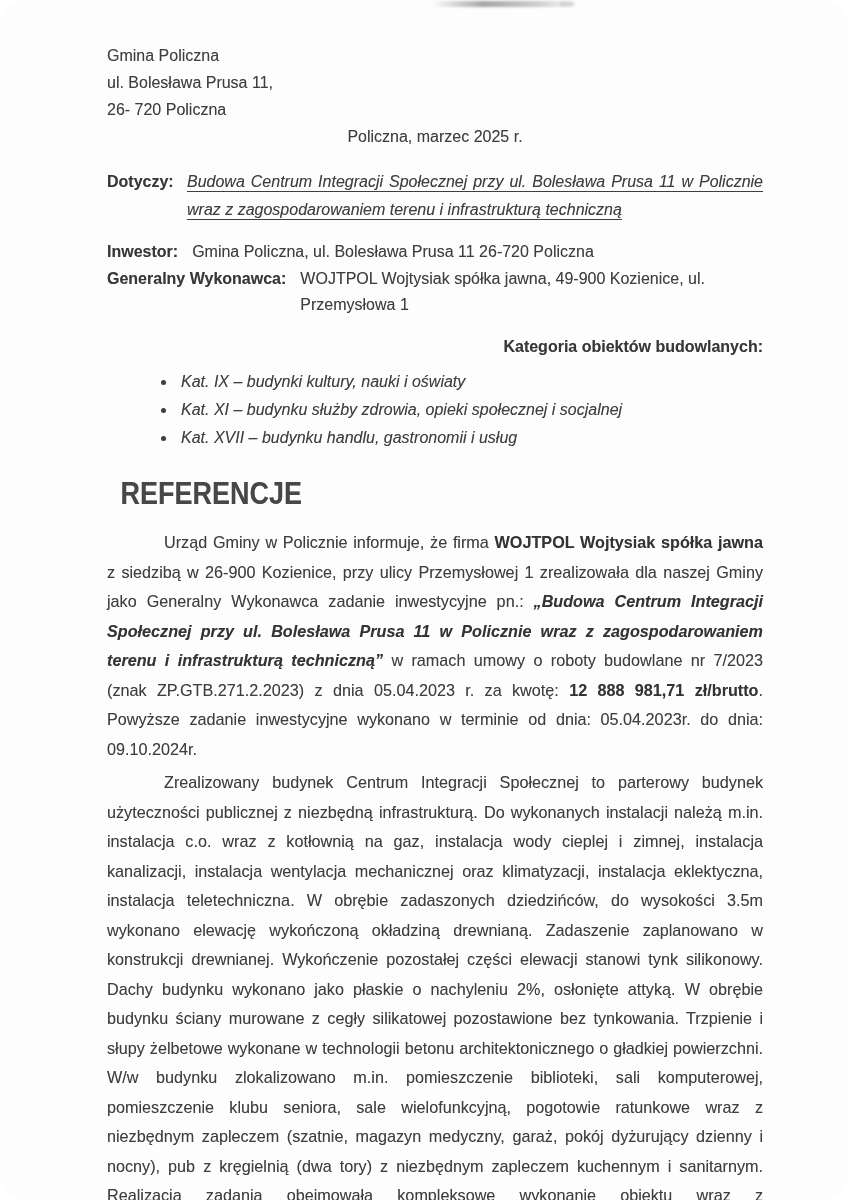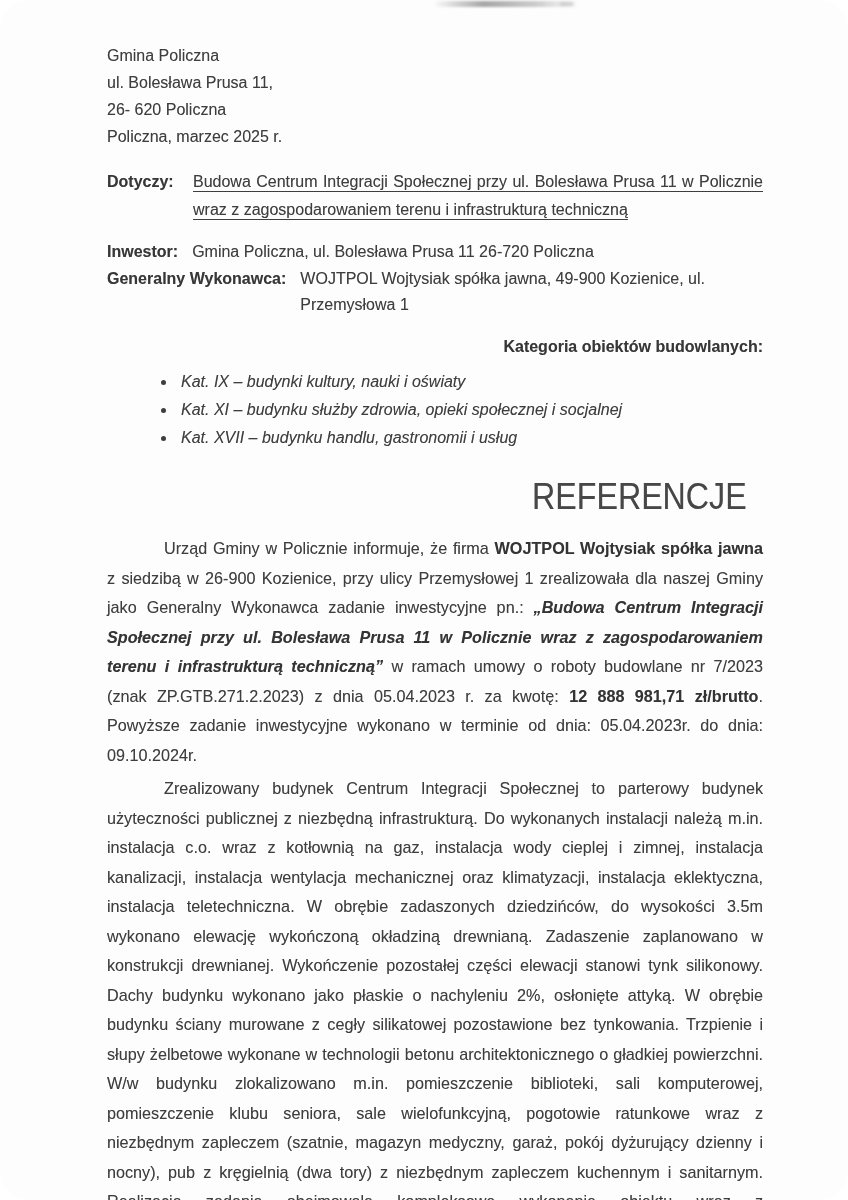--- a/index.html
+++ b/index.html
@@ -47,41 +47,42 @@
     position: absolute;
     left: 107px;
     top: 42px;
     width: 656px;
     font-size: 16px;
   }
   .sender {
     line-height: 27px;
   }
   .date-line {
-    text-align: left;
+    text-align: center;
     line-height: 27px;
     margin-top: 0;
   }
   .meta-row {
     display: flex;
     align-items: flex-start;
     line-height: 28px;
   }
   .row-subject   { margin-top: 18px; }
   .row-investor  { margin-top: 14px; }
   .row-contractor{ line-height: 26px; justify-content: flex-end; }
   .meta-label {
     font-weight: 700;
     color: #373737;
     white-space: nowrap;
     flex: 0 0 auto;
     margin-right: 14px;
   }
-  .row-subject .meta-label { width: 64px; margin-right: 22px; text-align: center; }
+  .row-subject .meta-label { width: 64px; margin-right: 16px; text-align: center; }
   .subject-value {
+    font-style: italic;
     text-decoration: underline;
     text-decoration-skip-ink: none;
     text-underline-offset: 4px;
     text-decoration-thickness: 1px;
     text-align: justify;
     flex: 1 1 auto;
   }
   .italic-value {
     flex: 1 1 auto;
   }
@@ -95,25 +96,25 @@
   }
   ul.category-list {
     margin: 8px 0 0 0;
     padding-left: 42px;
     font-style: italic;
     line-height: 28px;
     list-style: disc outside;
   }
   ul.category-list li { padding-left: 4px; margin-left: 28px; }
   .doc-title {
-    text-align: right;
+    text-align: left;
     margin-top: 24px;
     margin-bottom: 16px;
-    font-size: 37px;
-    font-weight: 400;
+    font-size: 31px;
+    font-weight: 700;
     color: #474747;
     letter-spacing: 0px;
   }
   .doc-title > span {
     display: inline-block;
     transform: scaleX(0.87);
     transform-origin: center;
   }
   .body-par {
     text-align: justify;
@@ -132,21 +133,21 @@
 <div class="page">
 
   <div class="artifact-streak"></div>
   <div class="artifact-dot"></div>
 
   <div class="content">
 
     <div class="sender">
       <div>Gmina Policzna</div>
       <div>ul. Bolesława Prusa 11,</div>
-      <div>26- 620 Policzna</div>
+      <div>26- 720 Policzna</div>
     </div>
 
     <div class="date-line">Policzna, marzec 2025 r.</div>
 
     <div class="meta-row row-subject">
       <span class="meta-label">Dotyczy:</span>
       <span class="subject-value">Budowa Centrum Integracji Społecznej przy ul. Bolesława Prusa 11 w Policznie wraz z zagospodarowaniem terenu i infrastrukturą techniczną</span>
     </div>
 
     <div class="meta-row row-investor">

